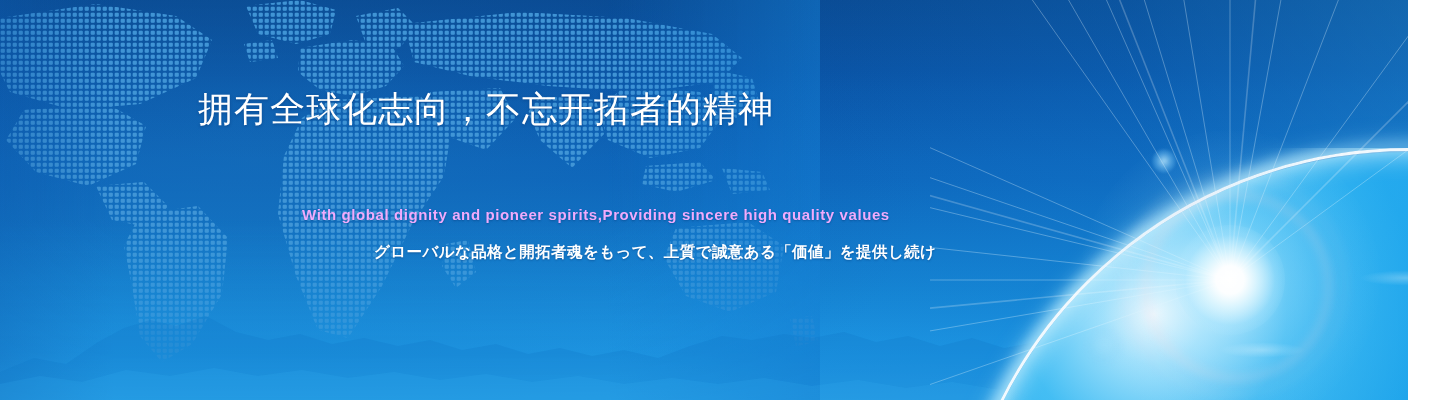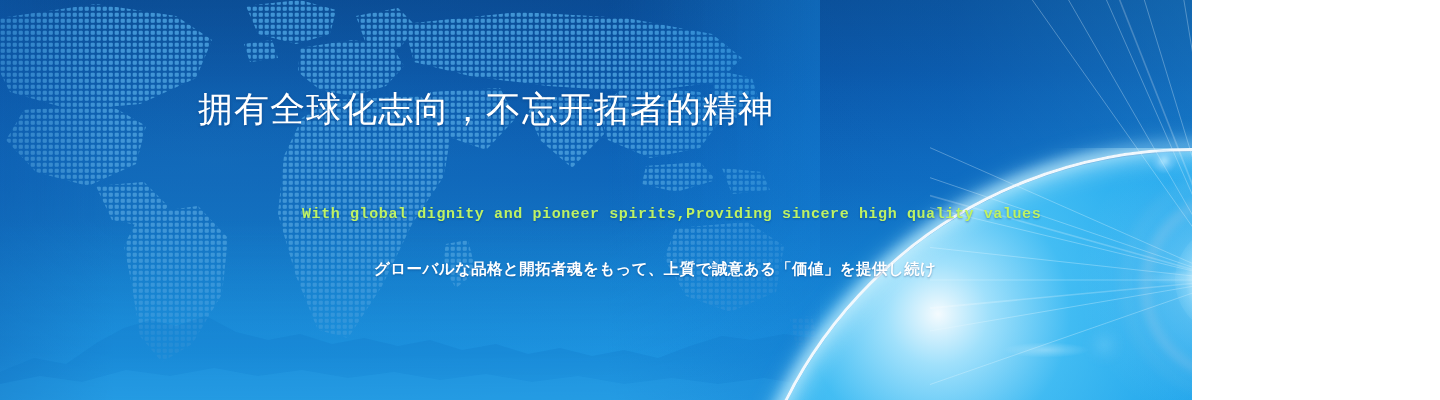--- a/index.html
+++ b/index.html
@@ -3,21 +3,21 @@
 <meta charset="utf-8">
 <title>Corporate Banner</title>
 <style>
   html, body {
     margin: 0;
     padding: 0;
     background: #ffffff;
   }
   #banner {
     position: relative;
-    width: 1192px;
+    width: 1408px;
     height: 400px;
     overflow: hidden;
     font-family: "Liberation Sans", sans-serif;
     background: #0d5bab;
   }
 
   
   .bg-base {
     position: absolute;
     inset: 0;
@@ -246,32 +246,32 @@
     white-space: nowrap;
     text-shadow: 0 1px 3px rgba(5,45,105,0.45);
   }
   .headline-1 { left: 198px; top: 92px; }
   .headline-2 { left: 366px; top: 138px; }
 
   .subline-en {
     position: absolute;
     left: 302px;
     top: 206px;
-    color: #bef264;
-    font-family: Liberation Mono, monospace;
+    color: #f0abfc;
+    font-family: Liberation Sans, sans-serif;
     font-size: 15px;
     font-weight: 700;
     letter-spacing: 0.6px;
     white-space: nowrap;
     text-shadow: 0 1px 2px rgba(5,45,105,0.40);
   }
   .subline-jp {
     position: absolute;
     left: 374px;
-    top: 259px;
+    top: 242px;
     color: #ffffff;
     font-family: "DejaVu Sans", "Liberation Sans", sans-serif;
     font-size: 15.5px;
     font-weight: 700;
     letter-spacing: 0.4px;
     white-space: nowrap;
     text-shadow: 0 1px 2px rgba(5,45,105,0.40);
   }
 </style>
 </head>

